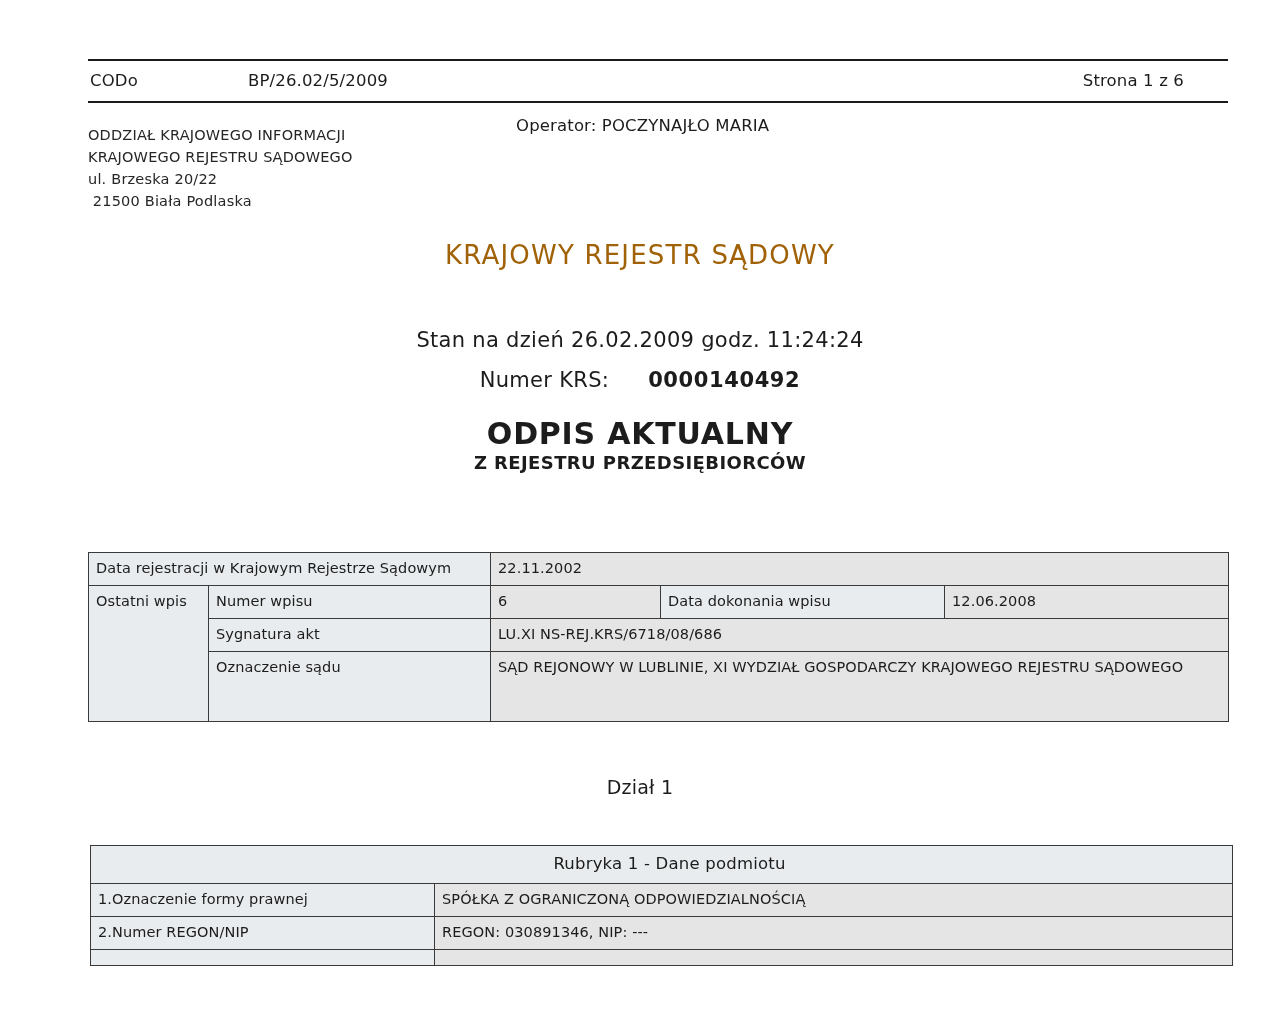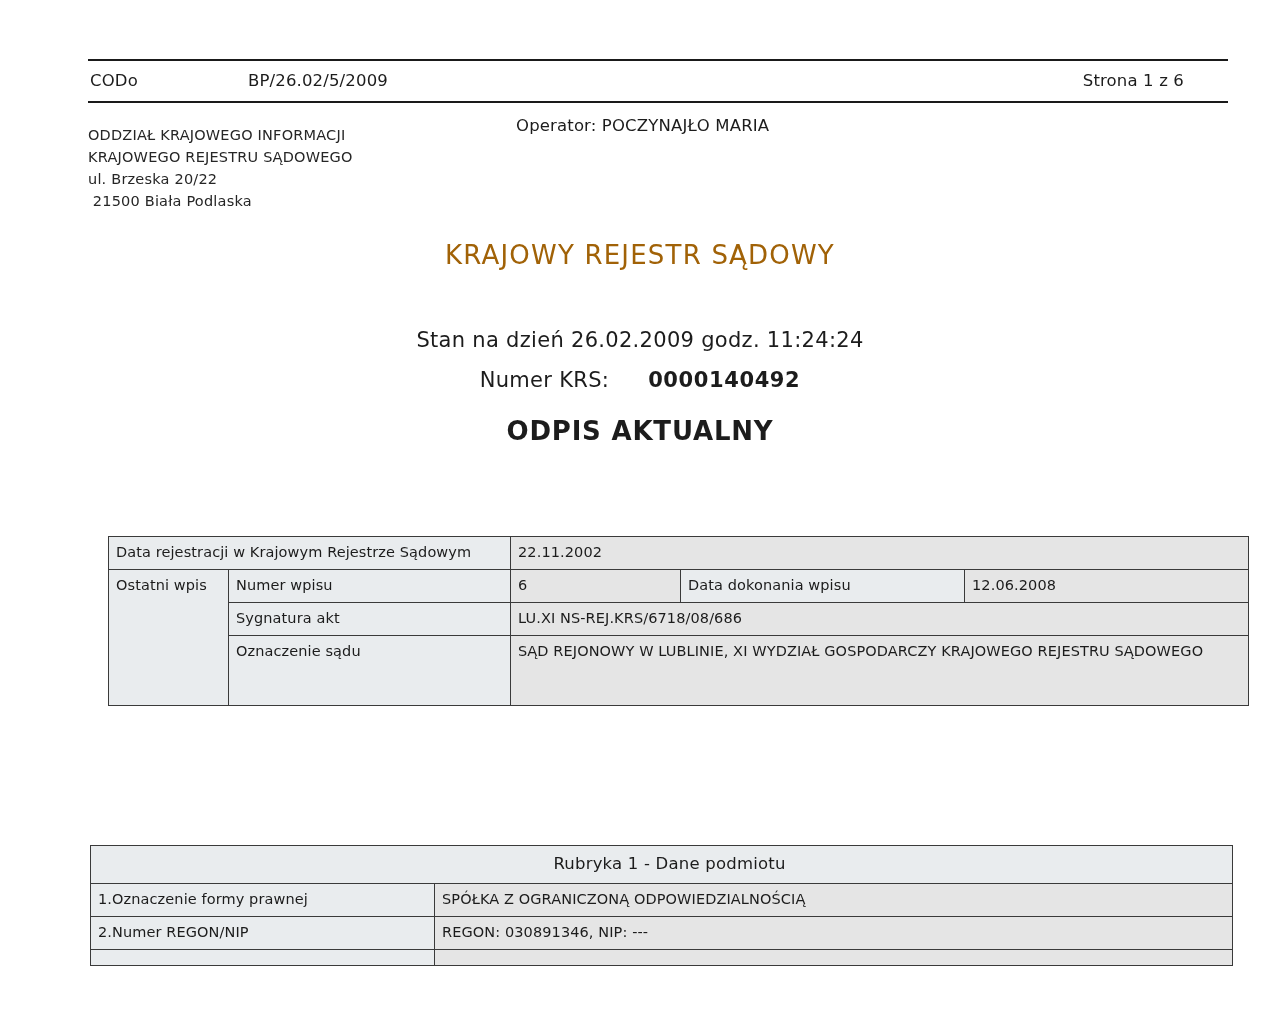--- a/index.html
+++ b/index.html
@@ -93,21 +93,21 @@
     text-align: center;
     font-size: 21px;
     letter-spacing: .3px;
   }
   .title-krs b { font-weight: 700; letter-spacing: .6px; margin-left: 32px; }
   .title-odpis {
     position: absolute;
     left: 0; top: 416px;
     width: 1280px;
     text-align: center;
-    font-size: 26px;
+    font-size: 30px;
     font-weight: 700;
     letter-spacing: .8px;
   }
   .title-sub {
     position: absolute;
     left: 0; top: 452px;
     width: 1280px;
     text-align: center;
     font-size: 18px;
     font-weight: 700;
@@ -128,23 +128,22 @@
     vertical-align: top;
     line-height: 21px;
     letter-spacing: .1px;
   }
   .lbl  { background: #e9ecee; }
   .val  { background: #e5e5e5; }
 
   
   #reg-table {
     left: 88px;
-    top: 536px;
-    width: 1140px;
-    margin-left: 20px;
+    top: 552px;
+    width: 1140px;
   }
 
   
   .section-caption {
     position: absolute;
     left: 0;
     top: 776px;
     width: 1280px;
     text-align: center;
     font-size: 19px;
@@ -184,20 +183,21 @@
     <div>ODDZIAŁ KRAJOWEGO INFORMACJI</div>
     <div>KRAJOWEGO REJESTRU SĄDOWEGO</div>
     <div>ul. Brzeska 20/22</div>
     <div> 21500 Biała Podlaska</div>
   </div>
 
   <div class="title-main">KRAJOWY REJESTR SĄDOWY</div>
   <div class="title-stan">Stan na dzień 26.02.2009 godz.  11:24:24</div>
   <div class="title-krs"><span>Numer KRS: </span><b>0000140492</b></div>
   <div class="title-odpis">ODPIS AKTUALNY</div>
+  <div class="title-sub">Z REJESTRU PRZEDSIĘBIORCÓW</div>
 
   <table class="doc-table" id="reg-table">
     <colgroup>
       <col style="width:120px">
       <col style="width:282px">
       <col style="width:170px">
       <col style="width:284px">
       <col style="width:284px">
     </colgroup>
     <tbody>
@@ -216,20 +216,21 @@
         <td class="lbl">Sygnatura akt</td>
         <td class="val" colspan="3">LU.XI NS-REJ.KRS/6718/08/686</td>
       </tr>
       <tr>
         <td class="lbl">Oznaczenie sądu</td>
         <td class="val" colspan="3" style="height:58px">SĄD REJONOWY  W LUBLINIE, XI WYDZIAŁ GOSPODARCZY KRAJOWEGO REJESTRU SĄDOWEGO</td>
       </tr>
     </tbody>
   </table>
 
+  <div class="section-caption">Dział 1</div>
 
   <table class="doc-table" id="rubryka-table">
     <colgroup>
       <col style="width:344px">
       <col style="width:798px">
     </colgroup>
     <tbody>
       <tr>
         <td class="rubryka-head" colspan="2">Rubryka 1 - Dane podmiotu</td>
       </tr>

